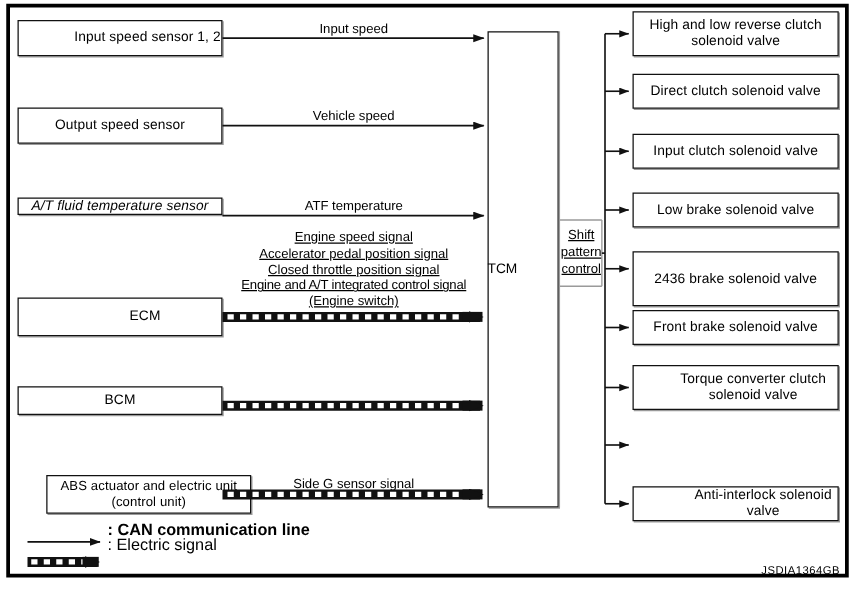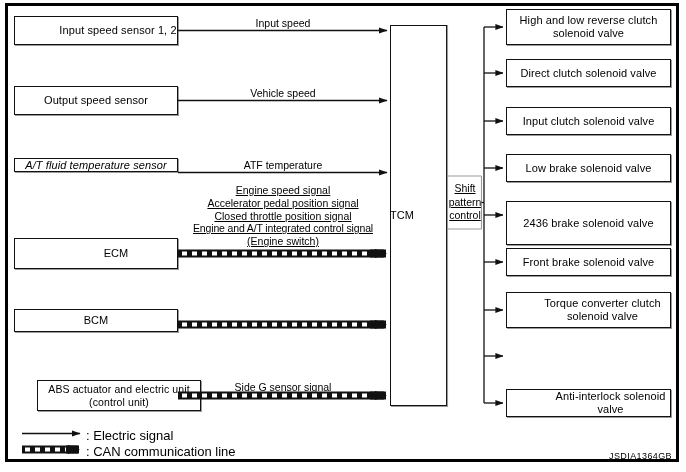--- a/index.html
+++ b/index.html
@@ -182,21 +182,21 @@
   </div>
 
 
   <div class="box" style="left:506px; top:389px; width:165px; height:28px;padding-left:44px;">
     <span>Anti-interlock solenoid valve</span>
   </div>
 
   <div class="legend-text" style="left:86px; top:428px;">
     <span>: Electric signal</span>
   </div>
-  <div class="legend-text" style="left:86px; top:444px;">
+  <div class="legend-text" style="left:86px; top:416px;font-weight:bold;">
     <span>: CAN communication line</span>
   </div>
 
   <div class="figid">JSDIA1364GB</div>
 
   <svg class="overlay" viewBox="0 0 686 472">
     <defs>
       <marker id="arrowSolid" markerWidth="9" markerHeight="9" refX="8.4" refY="3.2" orient="auto" markerUnits="userSpaceOnUse">
         <path d="M0,0 L9,3.2 L0,6.4 z" fill="#111"></path>
       </marker>

